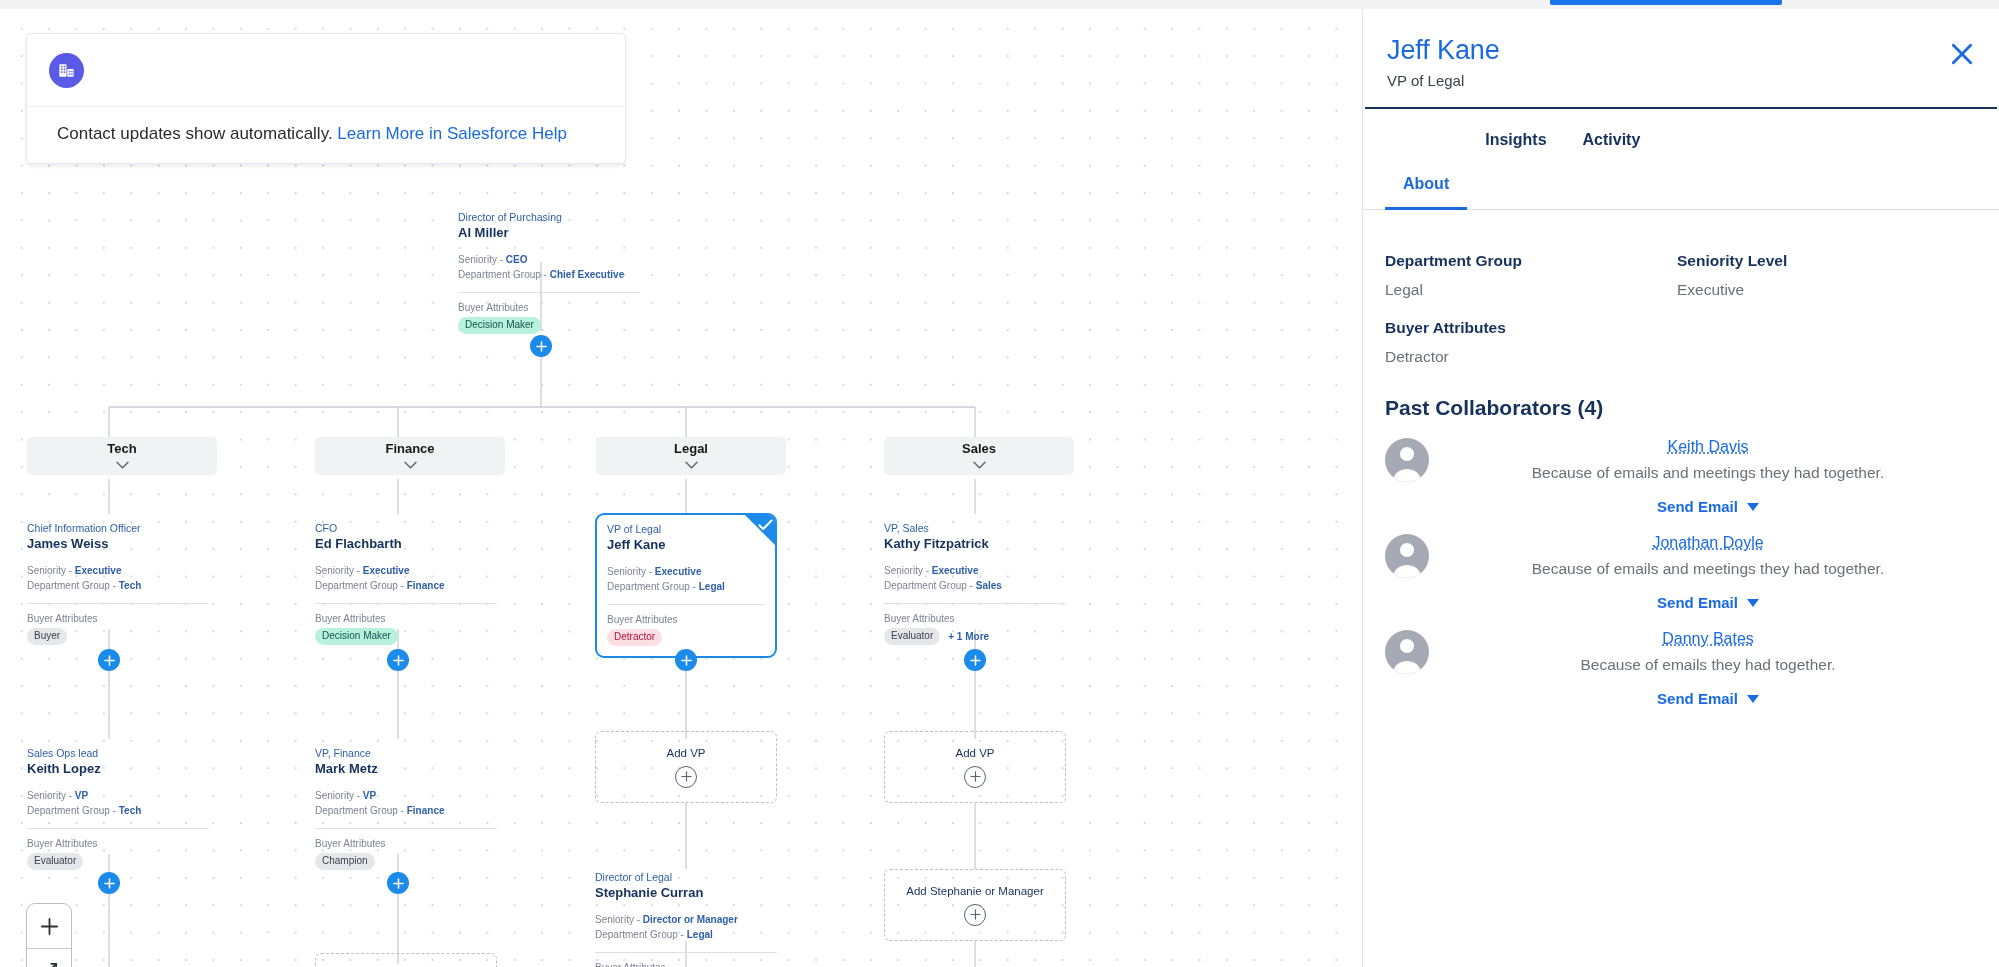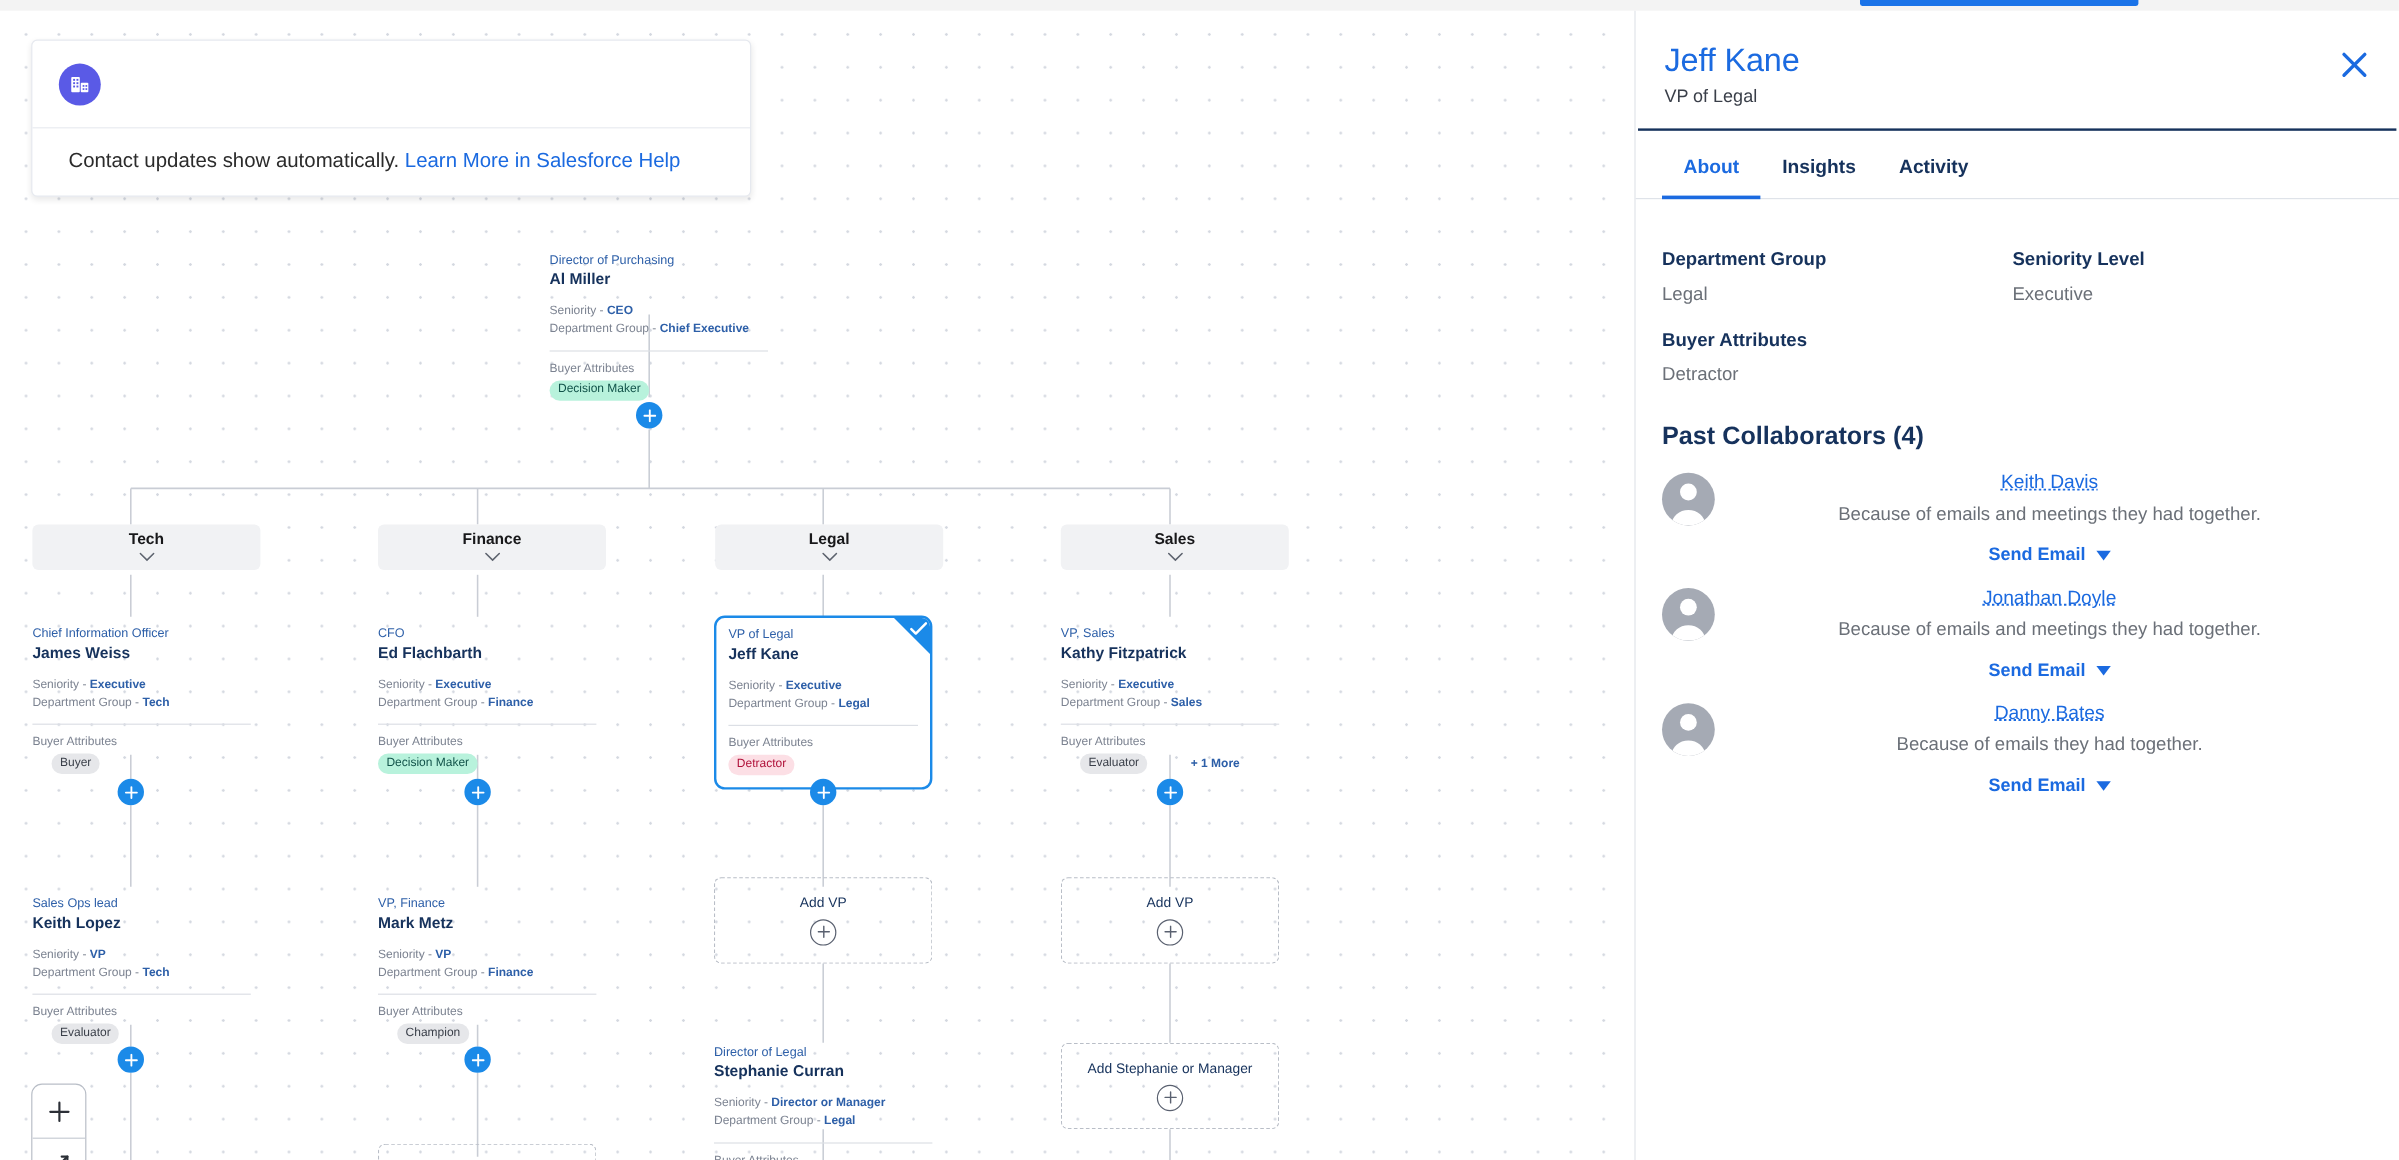--- a/index.html
+++ b/index.html
@@ -99,24 +99,24 @@
   .person-card .p-name  { font-size: 13px; color: #16325c; font-weight: bold; line-height: 1.3; margin-top: 1px;}
   .person-card .p-meta  { margin-top: 11px; font-size: 10px; color: #7c8391; line-height: 1.45; }
   .person-card .p-meta b { color: #2d5fa8; font-weight: bold; }
   .person-card .p-rule  { margin-top: 10px; border-top: 1px solid #dcdfe5; }
   .person-card .p-attr-label { margin-top: 9px; font-size: 10px; color: #7c8391; }
   .person-card .p-chips { margin-top: 4px; display: flex; align-items: center; gap: 8px; }
   .chip {
     display: inline-block; font-size: 10px; padding: 2px 7px 3px 7px;
     border-radius: 9px; line-height: 1.2;
   }
-  .chip.grey  { background: #e6e7ea; color: #3a3f49; margin-left: 16px; }
+  .chip.grey  { background: #e6e7ea; color: #3a3f49; }
   .chip.green { background: #b8f2dc; color: #12534a; }
   .chip.red   { background: #fcdfe5; color: #b0123a; }
-  .more-link { font-size: 10px; color: #2d5fa8; font-weight: bold; cursor: pointer; margin-left: 28px; }
+  .more-link { font-size: 10px; color: #2d5fa8; font-weight: bold; cursor: pointer; }
 
   
   .sel-corner {
     position: absolute; right: -2px; top: -2px; width: 34px; height: 34px;
     overflow: hidden;
   }
   .sel-corner .tri {
     position: absolute; right: 0; top: 0; width: 0; height: 0;
     border-top: 34px solid #1b8ae8; border-left: 34px solid transparent;
   }
@@ -173,21 +173,21 @@
   }
   #dp-tabs {
     display: flex; gap: 0; padding: 16px 22px 0 22px;
     border-bottom: 1px solid #dfe3e9;
   }
   #dp-tabs .tab {
     font-size: 16px; font-weight: bold; color: #16325c;
     padding: 6px 18px 14px 18px; cursor: pointer;
     border-bottom: 3px solid transparent; margin-bottom: -1px;
   }
-  #dp-tabs .tab.active { color: #1b6ae0; border-bottom-color: #1b6ae0; }
+  #dp-tabs .tab.active { color: #1b6ae0; border-bottom-color: #1b6ae0; margin-top: 44px; }
 
   #dp-body { padding: 22px 30px 0 22px; }
   .sec-head {
     display: flex; align-items: center; justify-content: space-between;
   }
   .sec-head .sh-left { display: flex; align-items: center; gap: 9px; }
   .sec-title { font-size: 21px; font-weight: bold; color: #16325c; }
   .info-dot {
     width: 16px; height: 16px; border-radius: 50%; background: #1b6ae0;
     color: #fff; font-size: 11px; font-weight: bold; font-style: italic;

